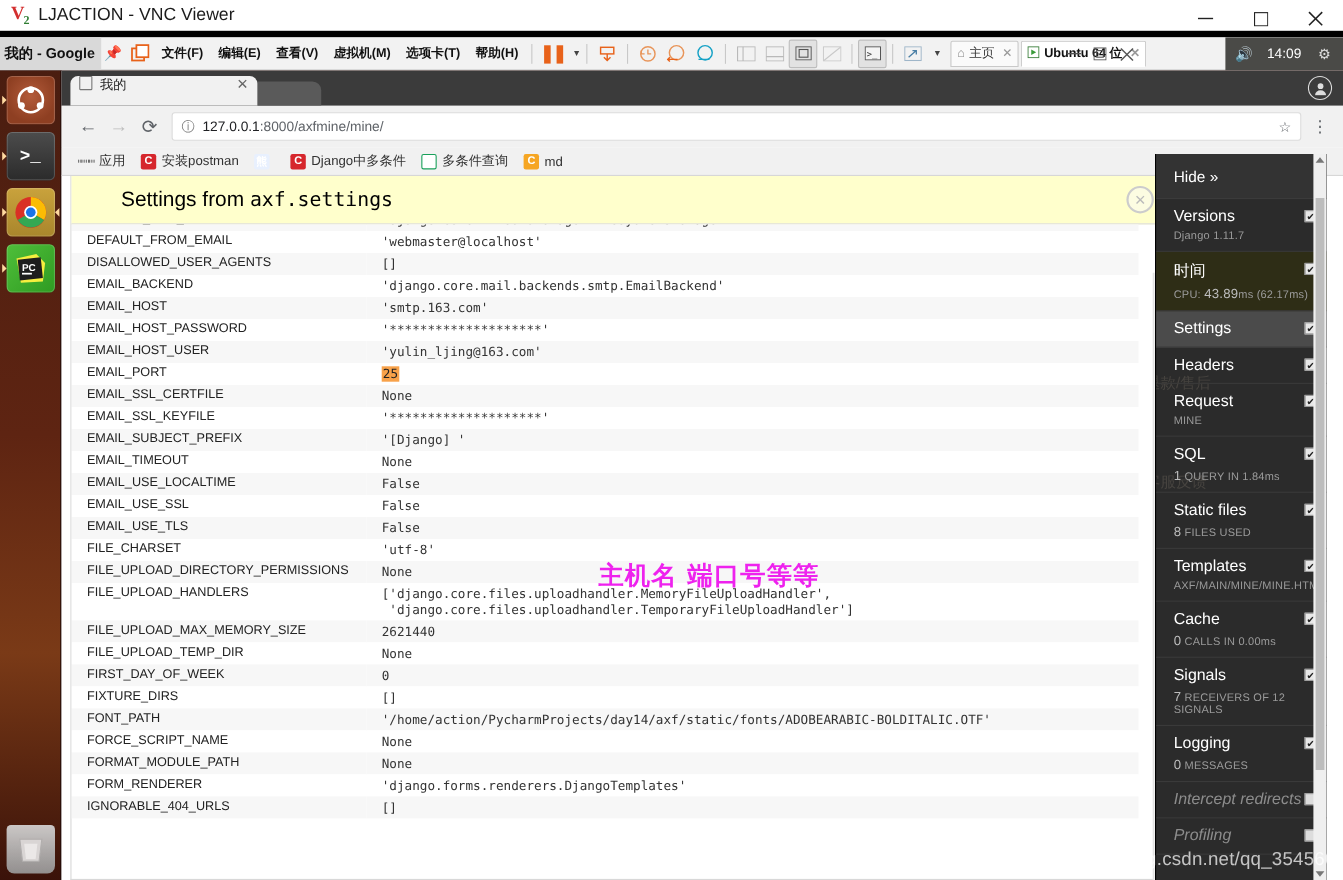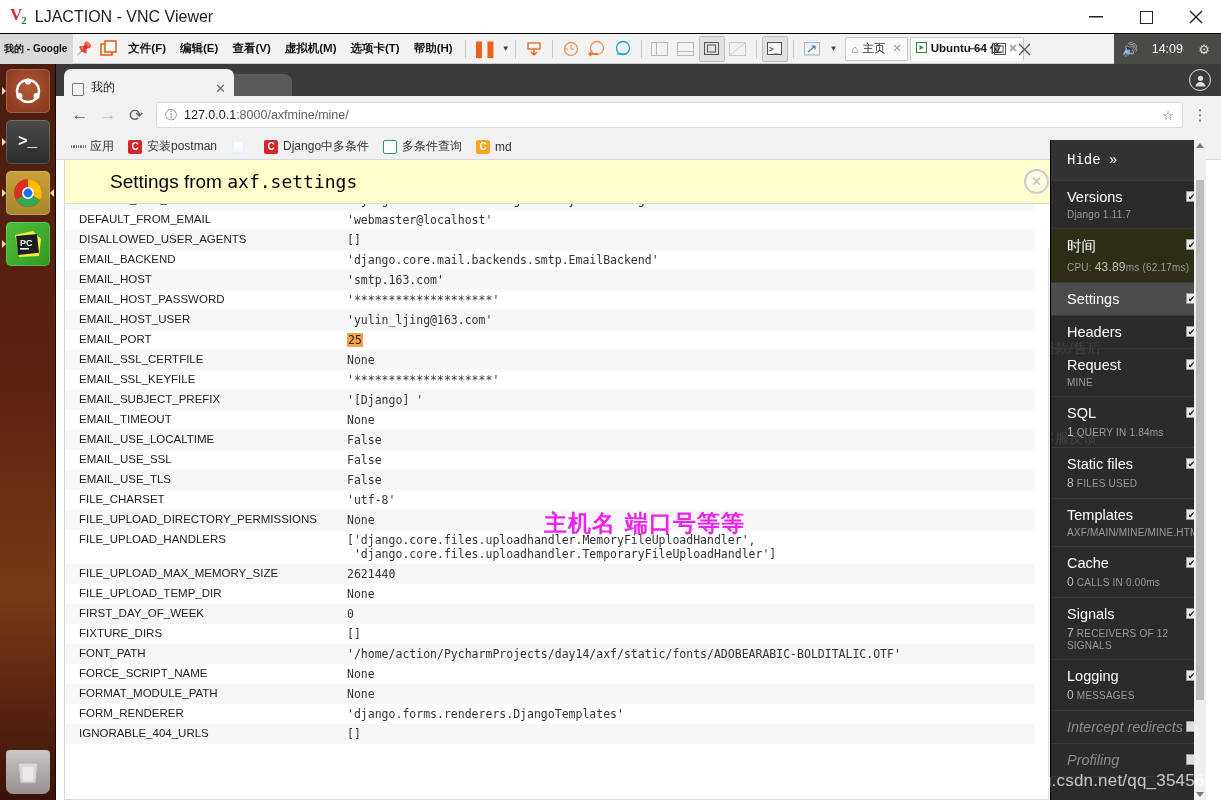--- a/index.html
+++ b/index.html
@@ -6,42 +6,42 @@
   html,body { width:1221px; height:800px; overflow:hidden; }
   body {
     font-family: "Liberation Sans", sans-serif;
     font-size: 12px;
     background:#fff;
     position:relative;
   }
 
   
   #vnc-title {
-    height:34px; background:#ffffff; border-bottom:1px solid #000000;
+    height:34px; background:#ffffff; border-bottom:6px solid #000000;
     display:flex; align-items:center; padding-left:10px; position:relative;
   }
   #vnc-logo {
     font-family:"Liberation Serif", serif; font-weight:bold; font-size:17px;
     color:#d32f2f; letter-spacing:-1px; margin-right:9px; line-height:1;
   }
   #vnc-logo .sub { font-size:11px; color:#2e7d32; vertical-align:sub; }
   #vnc-title-text { font-size:16px; color:#1b1b1b; font-family:"Liberation Sans",sans-serif;}
   #vnc-winbtns { position:absolute; right:0; top:0; height:34px; display:flex; }
   .winbtn { width:50px; height:34px; display:flex; align-items:center; justify-content:center;
             color:#222; font-size:15px; }
   .winbtn svg { display:block; }
 
   
   #vm-toolbar {
     height:30px; background:#f2f2f2; border-bottom:1px solid #cfcfcf;
     display:flex; align-items:center; position:relative;
   }
   #vm-taskchip {
     background:#d9d9d9; height:30px; display:flex; align-items:center;
-    padding:0 6px 0 4px; font-size:10px; font-weight:bold; color:#111;
+    padding:0 6px 0 4px; font-size:13px; font-weight:bold; color:#111;
     max-width:92px; overflow:hidden; white-space:nowrap;
   }
   .tb-sep { width:1px; height:18px; background:#c8c8c8; margin:0 5px; }
   .tb-icon { width:26px; height:26px; display:flex; align-items:center; justify-content:center; }
   .menu-item { font-size:11.5px; font-weight:bold; color:#111; padding:0 7px; white-space:nowrap; }
   #pin-btn { width:22px; text-align:center; color:#c07a3a; font-size:13px; }
   #vm-pause { color:#e8621a; font-weight:bold; font-size:16px; letter-spacing:-2px; }
   .caret { font-size:8px; color:#444; margin-left:5px; }
   .vmtab {
     display:flex; align-items:center; height:24px; padding:0 5px; font-size:11.5px;
@@ -83,21 +83,21 @@
              width:0;height:0;border-top:4px solid transparent;border-bottom:4px solid transparent;
              border-left:4px solid #ffd9a0;}
   .lch-pip.r { left:auto; right:-4px; border-left:none; border-right:4px solid #ffd9a0; }
 
   
   #chrome { position:absolute; left:56px; top:0; width:1165px; height:736px; background:#fff; }
   #chrome-tabstrip { height:32px; background:#3b3b3b; position:relative; }
   #chrome-tab {
     position:absolute; left:8px; top:5px; height:27px; width:170px;
     background:#f1f1f1; border-radius:7px 7px 0 0;
-    display:flex; align-items:flex-end; padding:0 8px;
+    display:flex; align-items:flex-start; padding:0 8px;
   }
   #chrome-tab .fav { width:12px; height:13px; border:1.4px solid #777; border-radius:1px; margin-right:7px;}
   #chrome-tab .lbl { font-size:12px; color:#222; flex:1; }
   #chrome-tab .x { color:#666; font-size:13px; }
   #chrome-tab-shadow { position:absolute; left:178px; top:10px; width:58px; height:22px;
                        background:#5a5a5a; border-radius:0 8px 0 0; }
   #chrome-avatar { position:absolute; right:10px; top:5px; width:22px; height:22px;
                    border-radius:50%; border:1.6px solid #ddd; display:flex;
                    align-items:center; justify-content:center; color:#ddd; font-size:12px; }
   #chrome-toolbar { height:38px; background:#f1f1f1; display:flex; align-items:center; padding:0 10px; }
@@ -164,21 +164,21 @@
   }
 
   
   #djdt-bar {
     position:absolute; left:1050px; top:140px; width:156px; height:660px;
     background:#2b2b2b; color:#fff; overflow:hidden;
     font-family:"Liberation Sans",sans-serif; border-left:1px solid #000;
   }
   .djdt-ghost { position:absolute; color:rgba(210,190,170,.16); font-size:12px; pointer-events:none; }
   #djdt-hide { padding:12px 0 12px 16px; font-size:14px; color:#fff; border-bottom:1px solid #3b3b3b;
-               background:#333;font-family:Liberation Mono, monospace; }
+               background:#333; }
   .panel { border-bottom:1px solid #3a3a3a; padding:8px 10px 8px 16px; position:relative; }
   .panel .pname { font-size:14.5px; color:#fff; }
   .panel .pname.off { color:#8c8c8c; font-style:italic; }
   .panel .pstat { font-size:10px; color:#9b9b9b; margin-top:4px; letter-spacing:.2px; }
   .panel .pstat .big { font-size:12px; color:#bdbdbd; }
   .panel .chk { position:absolute; right:9px; top:10px; width:11px; height:11px;
                 background:#e8e8e8; border:1px solid #9a9a9a; color:#222; font-size:9px;
                 line-height:10px; text-align:center; }
   .panel .chk.empty { background:#ddd; color:transparent; }
   .panel.time { background:#2e2d16; }

